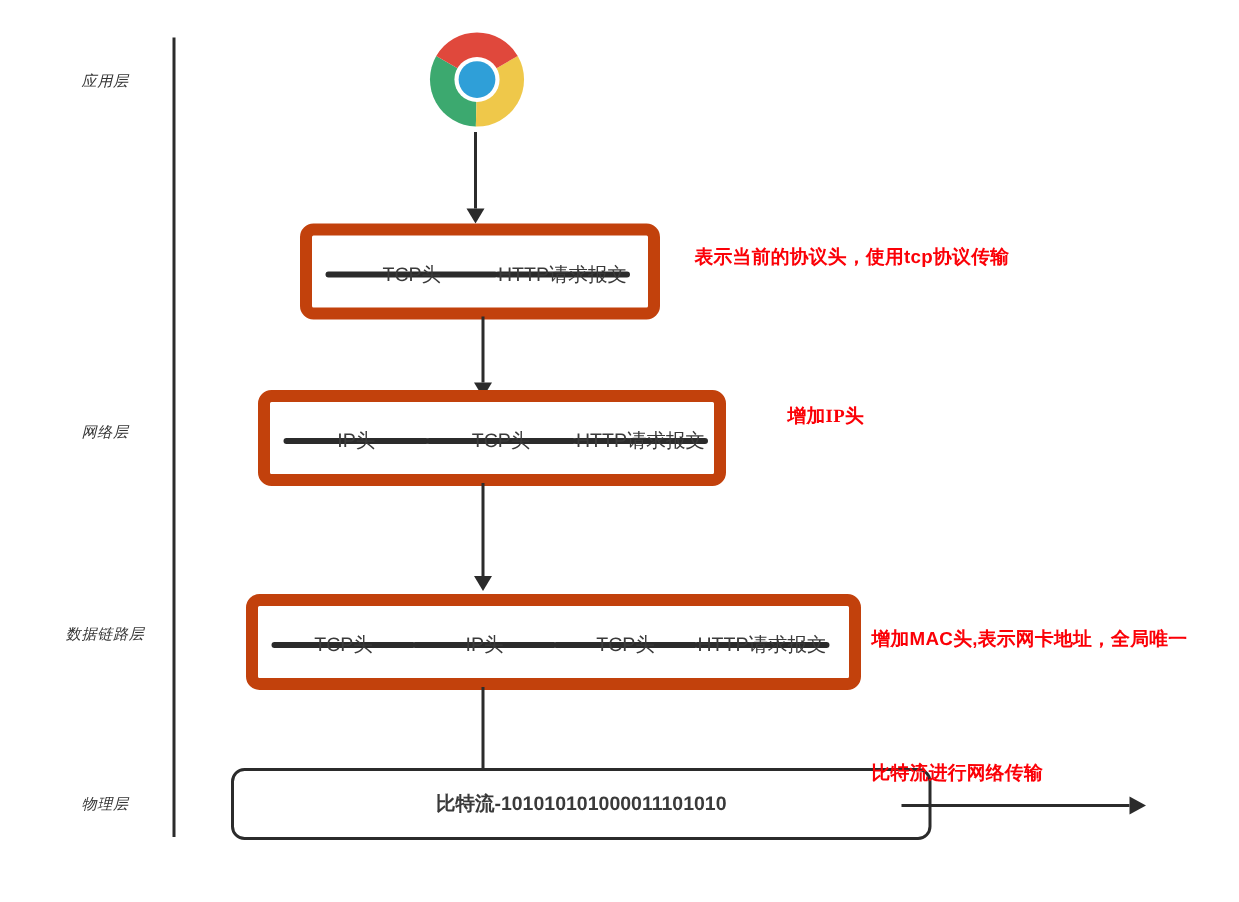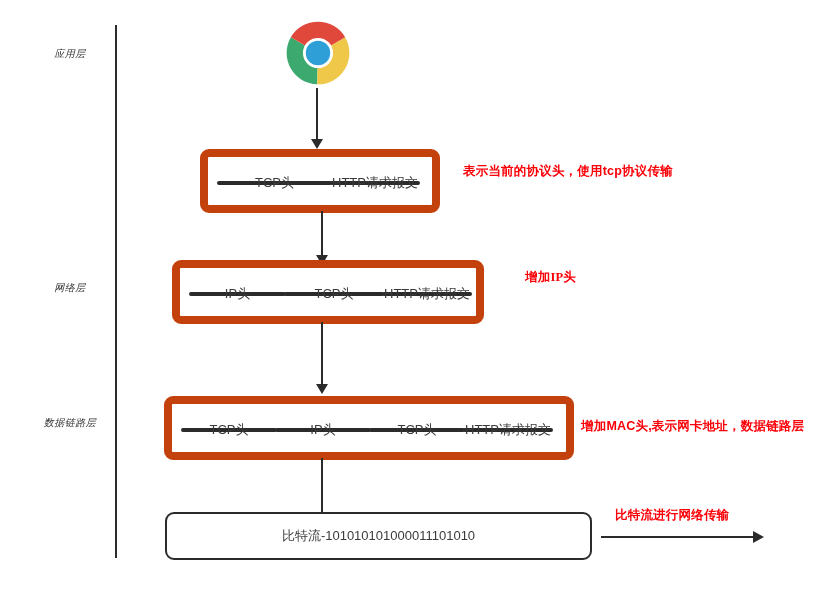--- a/index.html
+++ b/index.html
@@ -143,20 +143,21 @@
   }
 </style>
 </head>
 <body>
 
 <div id="stage">
 
   <div class="layer-label" style="top:47px;">应用层</div>
   <div class="layer-label" style="top:281px;">网络层</div>
   <div class="layer-label" style="top:416px;">数据链路层</div>
+  <div class="layer-label" style="top:529px;">物理层</div>
 
   <div class="divider"></div>
 
   <div class="chrome-logo" style="left:283px; top:18px;">
     <svg width="70" height="70" viewBox="0 0 100 100">
 
       <path d="M50 50 L11.2 27.6 A44.8 44.8 0 0 0 48.9 94.8 Z" fill="#3ca96f"></path>
 
       <path d="M50 50 L48.9 94.8 A44.8 44.8 0 0 0 88.8 27.6 Z" fill="#efc84a"></path>
 
@@ -203,29 +204,29 @@
 
   <div class="packet-outer" style="left:164px; top:396px; width:410px; height:62px;">
     <div class="packet-inner-row">
       <div class="field" style="flex:0 0 96px;">TCP头</div>
       <div class="field" style="flex:0 0 96px;">IP头</div>
       <div class="field" style="flex:0 0 96px;">TCP头</div>
       <div class="field" style="flex:1 1 auto;">HTTP请求报文</div>
     </div>
   </div>
 
-  <div class="note" style="left:581px; top:418px;">增加MAC头,表示网卡地址，数据链路层</div>
+  <div class="note" style="left:581px; top:418px;">增加MAC头,表示网卡地址，全局唯一</div>
 
   <div class="v-arrow" style="left:321px; top:458px;">
     <div class="shaft" style="height:54px;"></div>
     <div class="head" style="top:54px;"></div>
   </div>
 
-  <div class="plain-box" style="left:165px; top:512px; width:427px; height:48px;">比特流-101010101000011101010</div>
-
-  <div class="note" style="left:615px; top:507px;">比特流进行网络传输</div>
+  <div class="plain-box" style="left:154px; top:512px; width:467px; height:48px;font-weight:bold;">比特流-101010101000011101010</div>
+
+  <div class="note" style="left:581px; top:507px;">比特流进行网络传输</div>
 
   <div class="h-arrow" style="left:601px; top:536px;">
     <div class="shaft" style="width:152px;"></div>
     <div class="head" style="left:152px;"></div>
   </div>
 
 </div>
 
 </body></html>

